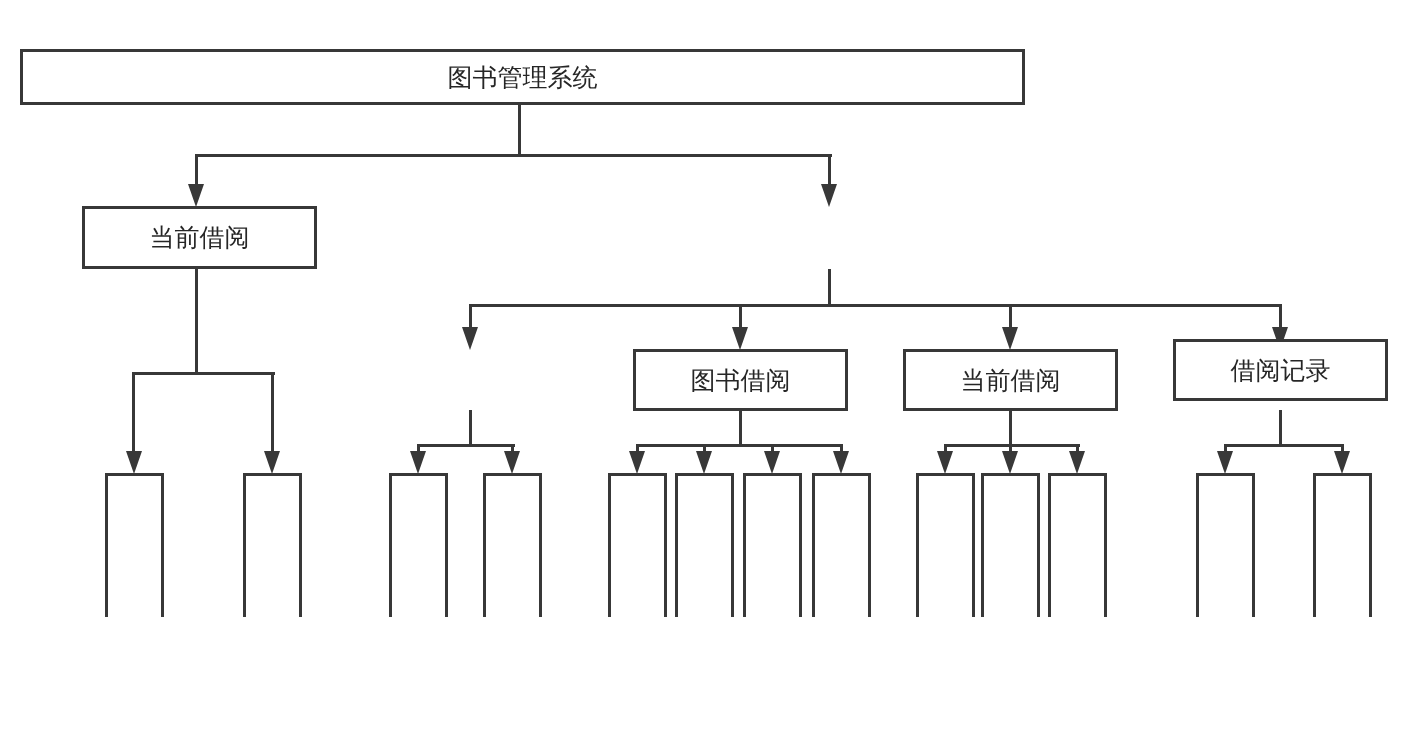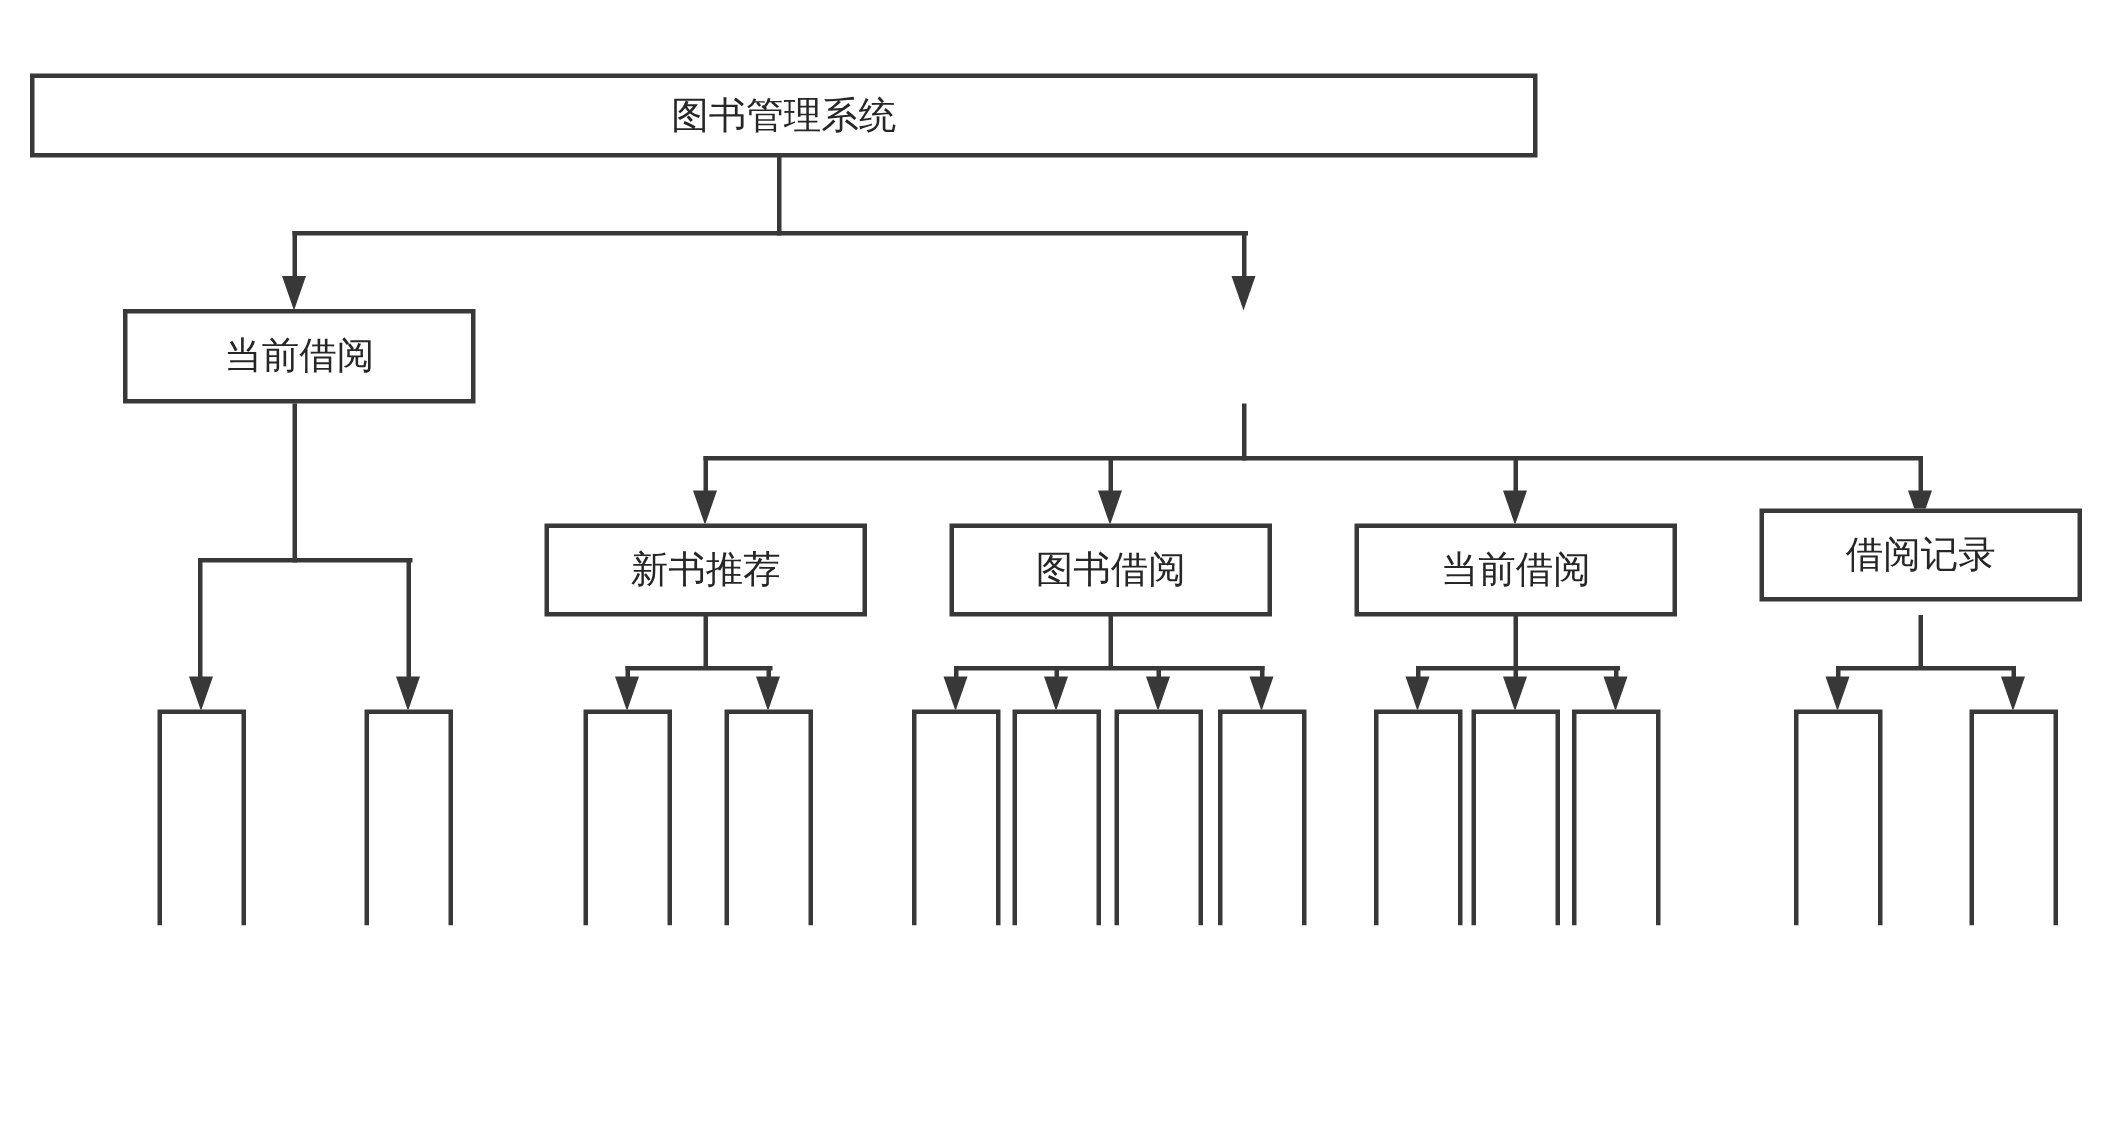--- a/index.html
+++ b/index.html
@@ -67,23 +67,20 @@
   <div class="hl" style="left:469px;top:268px;width:813px"></div>
   <div class="vl" style="left:469px;top:268px;height:26px"></div>
   <div class="arrow" style="left:462px;top:291px"></div>
   <div class="vl" style="left:739px;top:268px;height:26px"></div>
   <div class="arrow" style="left:732px;top:291px"></div>
   <div class="vl" style="left:1009px;top:268px;height:26px"></div>
   <div class="arrow" style="left:1002px;top:291px"></div>
   <div class="vl" style="left:1279px;top:268px;height:26px"></div>
   <div class="arrow" style="left:1272px;top:291px"></div>
 
-  <div class="box hbox" style="left:363px;top:313px;width:215px;height:62px">
-    <span>新书推荐</span>
-  </div>
   <div class="box hbox" style="left:633px;top:313px;width:215px;height:62px">
     <span>图书借阅</span>
   </div>
   <div class="box hbox" style="left:903px;top:313px;width:215px;height:62px">
     <span>当前借阅</span>
   </div>
   <div class="box hbox" style="left:1173px;top:303px;width:215px;height:62px">
     <span>借阅记录</span>
   </div>
 

